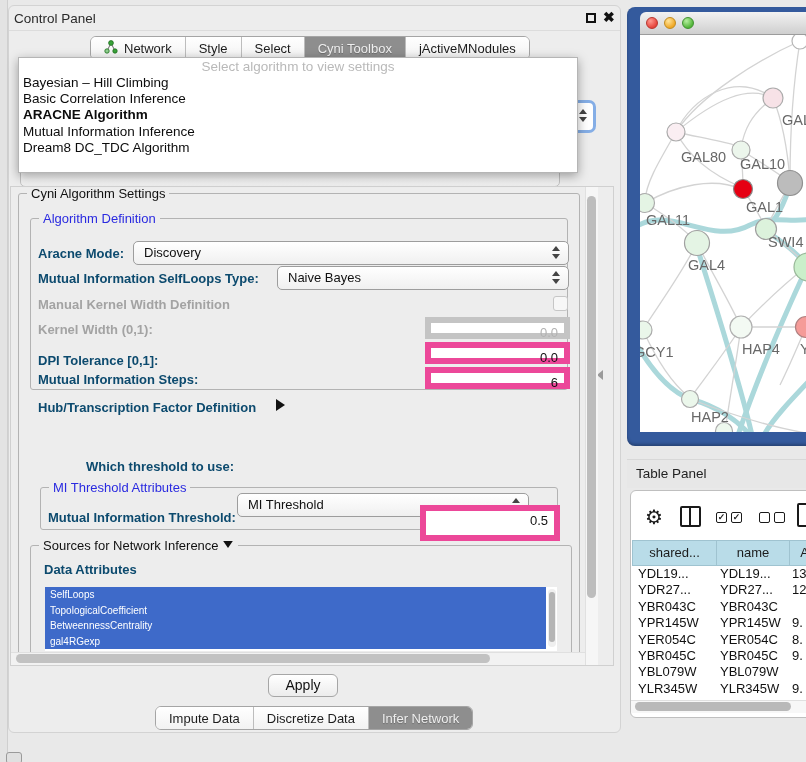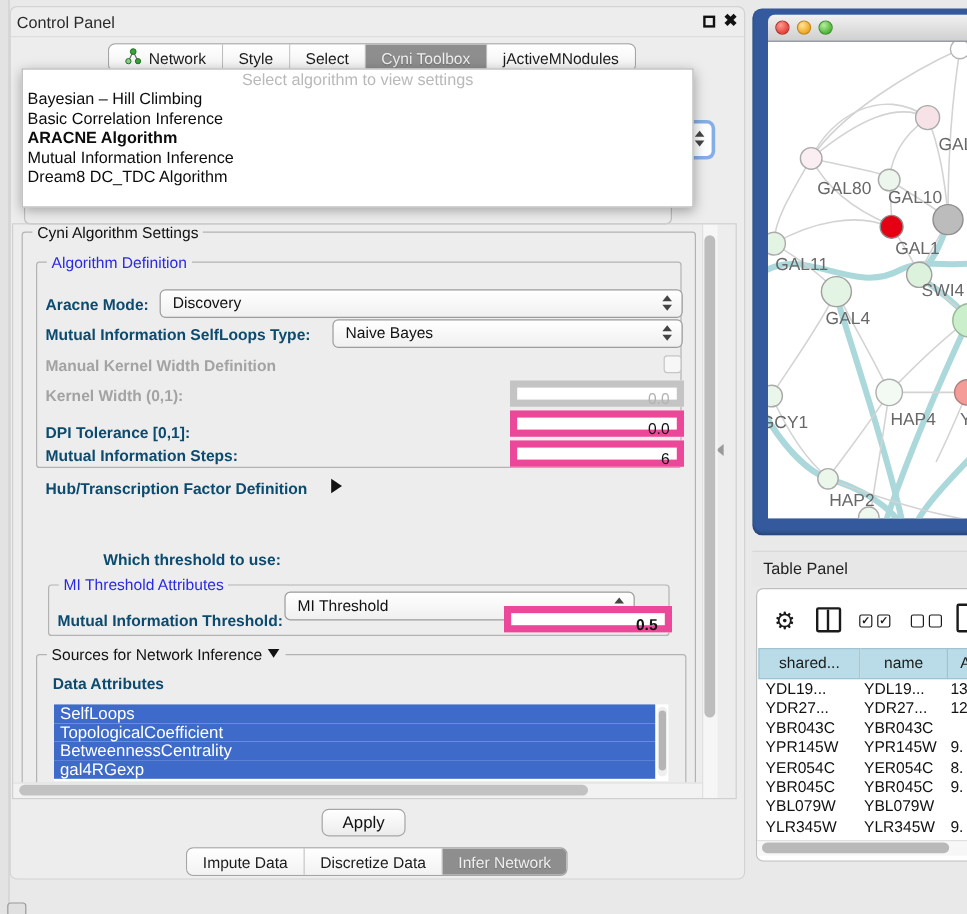--- a/index.html
+++ b/index.html
@@ -62,21 +62,21 @@
   .field { background:#fff; border:6px solid #ec4899; font-size:13px; color:#111; text-align:right; padding-right:6px; line-height:20px; }
   .field.dis { border-color:#c4c4c4; color:#b2b2b2; }
 
   .checkbox { width:15px; height:15px; border:1px solid #c6c6c6; border-radius:3px; background:#f7f7f7; }
 
   .tri-right { width:0; height:0; border-top:6px solid transparent; border-bottom:6px solid transparent; border-left:9px solid #111; display:inline-block; }
   .tri-down  { width:0; height:0; border-left:6px solid transparent; border-right:6px solid transparent; border-top:9px solid #111; display:inline-block; }
 
   
   .attr-list { left:45px; top:587px; width:512px; height:64px; background:#fff; z-index:20; }
-  .attr-item { height:15.6px; line-height:15.6px; width:501px; background:#3e6ac9; color:#fff; font-size:14px; padding-left:5px; white-space:nowrap; }
+  .attr-item { height:15.6px; line-height:15.6px; width:501px; background:#3e6ac9; color:#fff; font-size:10px; padding-left:5px; white-space:nowrap; }
   .list-vscroll { position:absolute; right:1px; top:2px; width:8px; height:58px; background:#efefef; border-radius:4px; }
   .list-vthumb { position:absolute; right:1px; top:3px; width:6px; height:50px; background:#b5b5b5; border-radius:3px; }
 
   .apply-btn { left:268px; top:674px; width:70px; height:23px; background:linear-gradient(#ffffff,#ececec); border:1px solid #a6a6a6; border-radius:6px; font-size:14px; color:#111; text-align:center; line-height:21px; }
 
   
   .splitter-arrow { left:597px; top:370px; width:0; height:0; border-top:5px solid transparent; border-bottom:5px solid transparent; border-right:6px solid #9a9a9a; z-index:5; }
 
   
   .net-window { left:627px; top:7px; width:182px; height:439px; background:#345a9d; border-radius:8px 0 0 8px; box-shadow:inset 0 -2px 3px rgba(0,0,0,0.25); }
@@ -215,21 +215,21 @@
     <span class="arrows">
         <span class="arr-up" style="display:block;"></span>
         <span class="arr-down" style="display:block;"></span>
       </span>
   </div>
 
   <div class="abs group" style="left:40px; top:487px; width:518px; height:43px;">
     <span class="legend blue">MI Threshold Attributes</span>
   </div>
   <div class="abs lbl" style="left:48px; top:510px;">Mutual Information Threshold:</div>
-  <div class="abs field" style="left:420px; top:505px; width:140px; height:22px;font-weight:bold;">0.5</div>
+  <div class="abs field" style="left:420px; top:505px; width:140px; height:36px;">0.5</div>
 
   <div class="abs group" style="left:30px; top:545px; width:542px; height:118px;">
     <span class="legend black">
       <span>Sources for Network Inference</span>
       <span class="tri-down" style="transform:scale(0.8); vertical-align:1px;"></span>
     </span>
   </div>
   <div class="abs lbl" style="left:44px; top:562px;">Data Attributes</div>
   <div class="abs attr-list">
     <div class="attr-item">SelfLoops</div>

